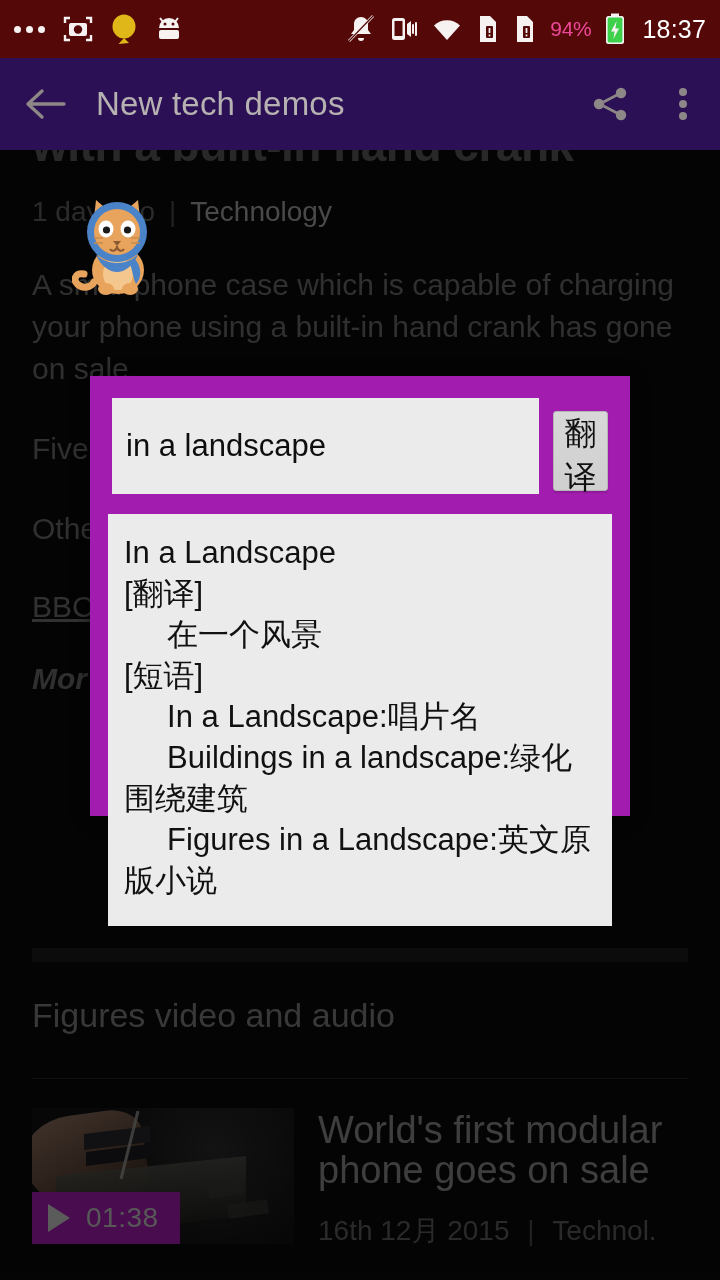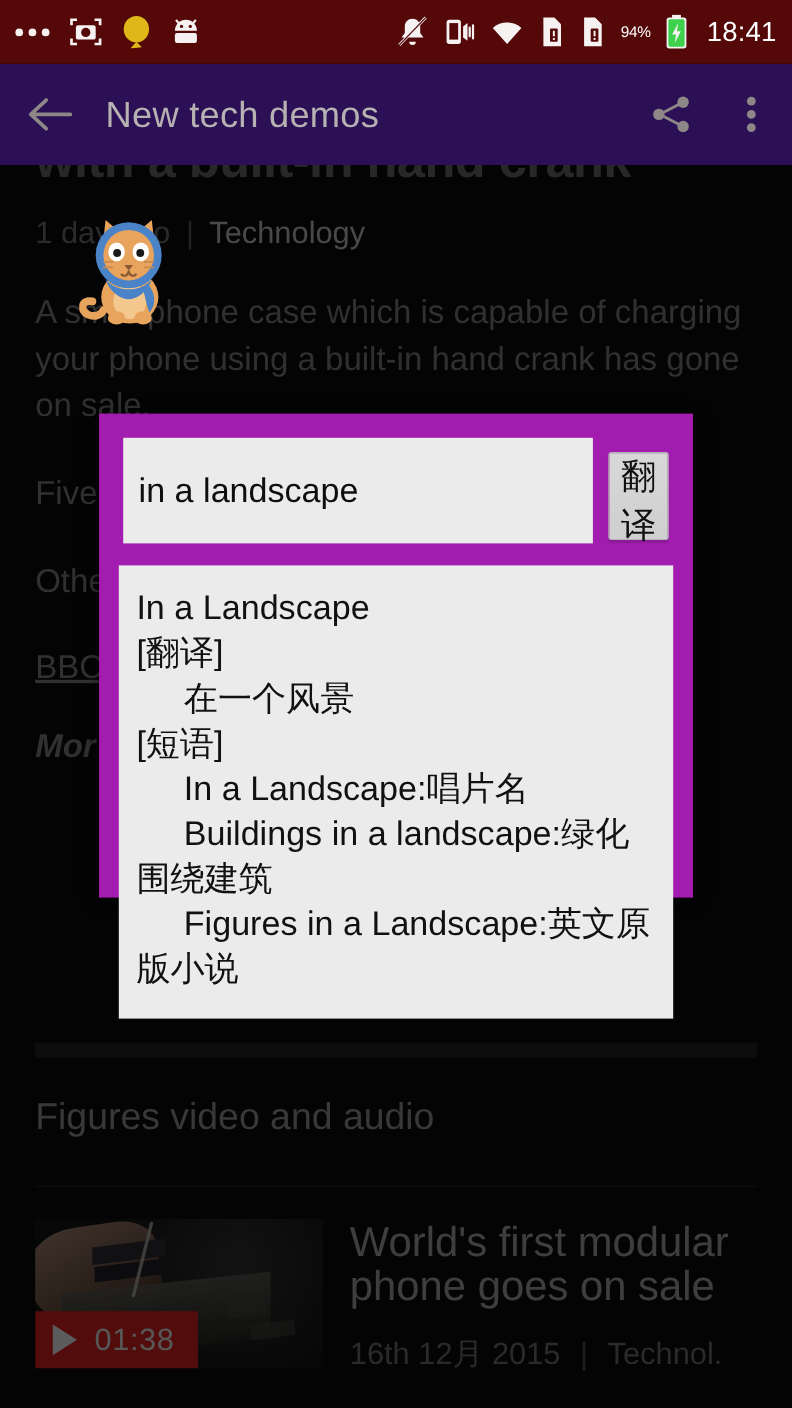--- a/index.html
+++ b/index.html
@@ -17,21 +17,21 @@
     background:#540808;
     display:flex; align-items:center; justify-content:space-between;
     padding:0 14px;
     z-index:40;
   }
   .sb-left{ display:flex; align-items:center; gap:18px; }
   .sb-right{ display:flex; align-items:center; gap:13px; }
   .sb-ico{ display:flex; align-items:center; justify-content:center; opacity:.95; }
   .dots3{ display:flex; gap:5px; align-items:center; }
   .dots3 i{ width:7px;height:7px;border-radius:50%;background:#fff;display:block; }
-  .sb-battpct{ color:#ffffff; font-size:14px; letter-spacing:-.3px; }
+  .sb-battpct{ color:#ec4899; font-size:21px; letter-spacing:-.3px; }
   .sb-clock{ color:#fff; font-size:25px; letter-spacing:.2px; margin-left:3px; }
 
   
   #appbar{
     position:absolute; top:58px; left:0; width:720px; height:92px;
     background:#4c1d95;
     display:flex; align-items:center;
     z-index:38;
   }
   #appbar .scrim{ position:absolute; inset:0; background:rgba(0,0,0,.42); pointer-events:none; }
@@ -93,21 +93,21 @@
     background:linear-gradient(180deg,#4a4a44 0%, #22221f 100%);
     transform:skewY(-6deg); opacity:.9;
   }
   .thumb .blk1{ position:absolute; left:52px; top:22px; width:66px; height:16px; background:#26262a; transform:skewY(-7deg);}
   .thumb .blk2{ position:absolute; left:54px; top:40px; width:64px; height:14px; background:#1b1b1f; transform:skewY(-7deg);}
   .thumb .chip{ position:absolute; left:176px; top:72px; width:34px; height:16px; background:#3a3a36; transform:rotate(-10deg); opacity:.8;}
   .thumb .chip2{ position:absolute; left:196px; top:94px; width:40px; height:14px; background:#34342f; transform:rotate(-8deg); opacity:.75;}
   .thumb .stylus{ position:absolute; left:96px; top:2px; width:3px; height:70px; background:#9a9a94; transform:rotate(14deg); opacity:.85;}
   .playbar{
     position:absolute; left:0; bottom:0; height:52px; min-width:148px; padding:0 16px;
-    background:#b91c1c; display:flex; align-items:center; gap:16px;
+    background:#a21caf; display:flex; align-items:center; gap:16px;
   }
   .playtri{ width:0;height:0;border-left:22px solid #c9c9c9;border-top:14px solid transparent;border-bottom:14px solid transparent; }
   .dur{ color:#c2c2c2; font-size:28px; letter-spacing:.5px; }
   .vidmeta{ flex:1; padding-top:2px; }
   .vidtitle{ font-size:38px; line-height:40px; color:#8a8a8a; }
   .vidsub{ margin-top:22px; font-size:28px; color:#5d5d5d; }
   .vidsub .sp{ color:#474747; margin:0 10px; }
 
   
   #scrim{ position:absolute; inset:0; background:rgba(0,0,0,.55); z-index:20; }
@@ -221,21 +221,21 @@
       </span>
       <span class="sb-battpct">94%</span>
       <span class="sb-ico">
         <svg width="22" height="32" viewBox="0 0 22 32">
           <rect x="7" y="0.5" width="8" height="3" fill="#fff"></rect>
           <rect x="2" y="3" width="18" height="28" rx="2.5" fill="#fff"></rect>
           <rect x="3.6" y="4.6" width="14.8" height="24.8" rx="1.6" fill="#3DDC50"></rect>
           <path d="M12.6 8 L7 18.4h3.6L9.4 26 15 15.4h-3.6z" fill="#fff"></path>
         </svg>
       </span>
-      <span class="sb-clock">18:41</span>
+      <span class="sb-clock">18:37</span>
     </div>
   </div>
 
   <div id="appbar">
     <div class="inner">
       <div class="ab-back">
         <svg width="44" height="34" viewBox="0 0 44 34">
           <path d="M18 4 L4 17 L18 30 M4 17 H40" stroke="#8e8787" stroke-width="3.4" fill="none" stroke-linecap="round" stroke-linejoin="round"></path>
         </svg>
       </div>

